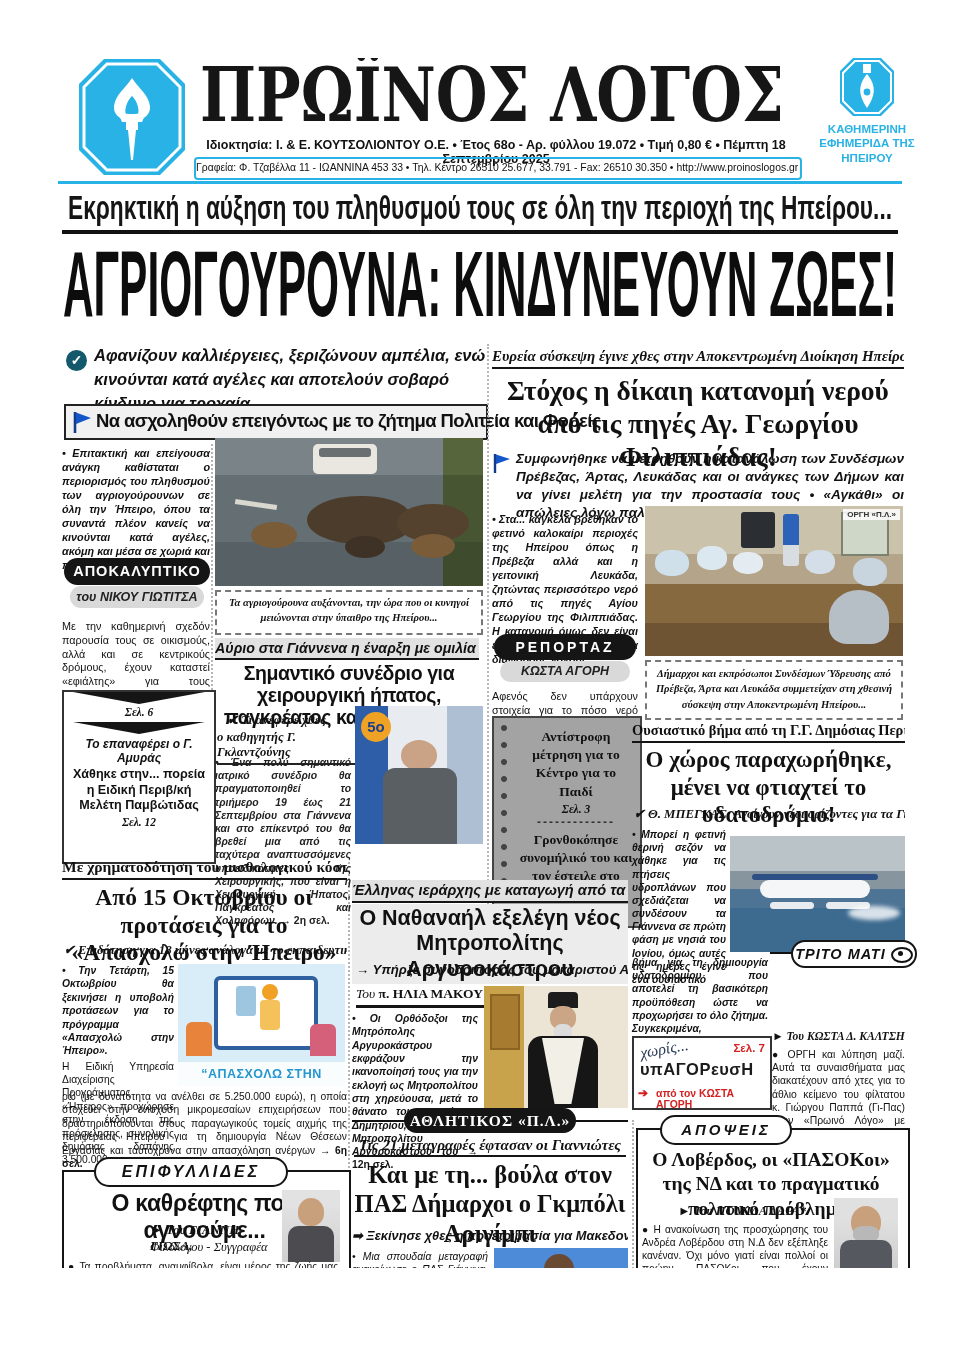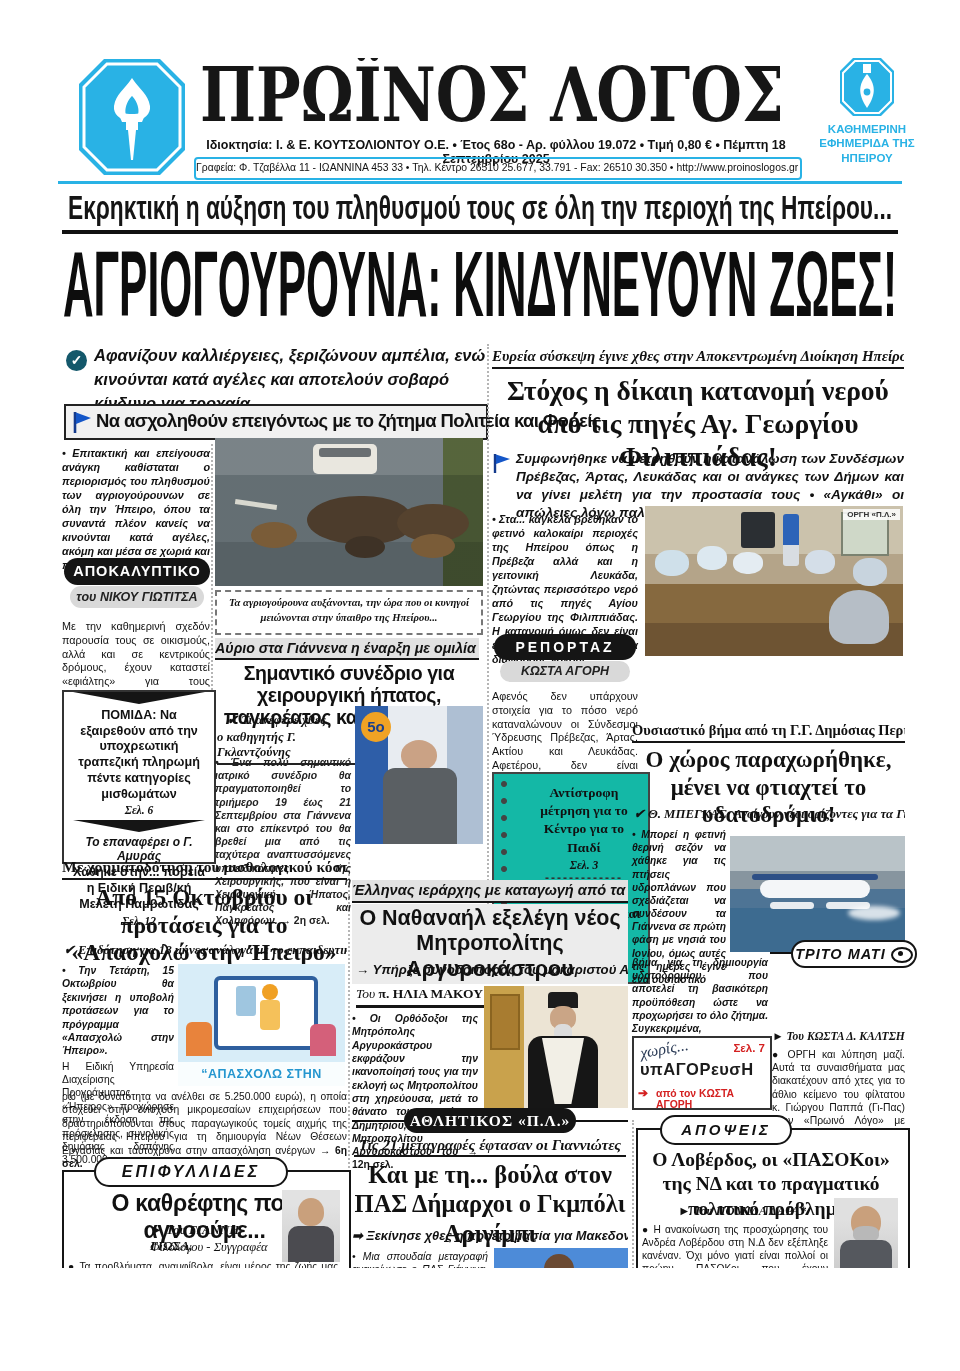--- a/index.html
+++ b/index.html
@@ -98,21 +98,20 @@
   <div class="abs pillblack b" style="left:64px;top:558px;width:146px;height:27px;font-size:14.5px;line-height:27px;letter-spacing:1px;">ΑΠΟΚΑΛΥΠΤΙΚΟ</div>
   <div class="abs pillgray bi" style="left:70px;top:586px;width:134px;height:22px;font-size:12.5px;line-height:22px;">του ΝΙΚΟΥ ΓΙΩΤΙΤΣΑ</div>
 
   <div class="abs just" style="left:62px;top:620px;width:148px;font-size:10.8px;line-height:1.28;">
     <span>Με την καθημερινή σχεδόν παρουσία τους σε οικισμούς, αλλά και σε κεντρικούς δρόμους, έχουν καταστεί «εφιάλτης» για τους Ηπειρώτες, ενώ το μεγάλο ζητούμενο αυτή την κυνηγετική περίοδο είναι το πώς θα μειωθεί ο πληθυσμός τους, που έχει εκτιναχθεί τα τελευταία χρόνια. Σημειώνεται ότι το</span>
     <span class="jump">→ 11η σελ.</span>
   </div>
 
   <div class="abs" style="left:62px;top:690px;width:150px;height:170px;border:2px solid #333;background:#fff;">
     <div class="tri" style="border-left:66px solid transparent;border-right:66px solid transparent;border-top:12px solid #151515;"></div>
-    <div class="ctr b" style="margin:4px 6px 0;font-size:12.6px;line-height:1.25;">ΠΟΜΙΔΑ: Να εξαιρεθούν από την υποχρεωτική τραπεζική πληρωμή πέντε κατηγορίες μισθωμάτων</div>
     <div class="ctr bi ser" style="font-size:11.5px;margin-top:2px;">Σελ. 6</div>
     <div class="tri" style="margin-top:4px;border-left:66px solid transparent;border-right:66px solid transparent;border-top:12px solid #151515;"></div>
     <div class="ctr bi" style="margin:3px 4px 0;font-size:12px;">Το επαναφέρει ο Γ. Αμυράς</div>
     <div class="ctr b" style="margin:2px 5px 0;font-size:12.6px;line-height:1.25;">Χάθηκε στην... πορεία η Ειδική Περιβ/κή Μελέτη Παμβώτιδας</div>
     <div class="ctr bi ser" style="font-size:11.5px;margin-top:2px;">Σελ. 12</div>
   </div>
 
   <div class="photo" style="left:215px;top:438px;width:268px;height:148px;
        background:linear-gradient(90deg,#a8afb2 0 85%,#77874f 85% 100%),linear-gradient(180deg,#b9bfc2 0 25%,#98a1a5 25% 70%,#848d91 70% 100%);
        background-blend-mode:multiply;">
@@ -163,22 +162,23 @@
     <div class="abs" style="left:138px;top:8px;width:16px;height:52px;background:linear-gradient(180deg,#2c63b8 0 60%,#d8dde2 60% 100%);border-radius:3px;"></div>
     <div class="abs" style="left:196px;top:6px;width:44px;height:40px;background:#cfd8c8;border:2px solid #7b8270;"></div>
     <div class="abs" style="left:10px;top:44px;width:34px;height:26px;background:#cfe0ea;border-radius:45%;"></div>
     <div class="abs" style="left:52px;top:40px;width:30px;height:24px;background:#dce8f0;border-radius:45%;"></div>
     <div class="abs" style="left:88px;top:46px;width:30px;height:22px;background:#e4ecf2;border-radius:45%;"></div>
     <div class="abs" style="left:160px;top:44px;width:30px;height:24px;background:#d4dee8;border-radius:45%;"></div>
     <div class="abs" style="left:208px;top:52px;width:34px;height:28px;background:#c8d4de;border-radius:45%;"></div>
     <div class="abs" style="left:184px;top:84px;width:60px;height:54px;background:#b6bec6;border-radius:50% 50% 30% 30%;"></div>
     <div class="abs b" style="right:3px;top:3px;background:rgba(255,255,255,.85);font-size:8px;padding:1px 4px;color:#333;">ΟΡΓΗ «Π.Λ.»</div>
   </div>
-
-  <div class="abs" style="left:492px;top:772px;width:146px;height:208px;border:2px solid #444;background:#14b8a6;padding-left:8px;">
+  <div class="abs dashbox ctr ser bi" style="left:645px;top:660px;width:254px;height:52px;font-size:10.6px;line-height:1.45;padding-top:4px;">Δήμαρχοι και εκπρόσωποι Συνδέσμων Ύδρευσης από Πρέβεζα, Άρτα και Λευκάδα συμμετείχαν στη χθεσινή σύσκεψη στην Αποκεντρωμένη Ηπείρου...</div>
+
+  <div class="abs" style="left:492px;top:716px;width:146px;height:208px;border:2px solid #444;background:#a3a3a3;">
     <div class="nbspiral"></div>
     <div style="margin-left:24px;padding:10px 6px 0 0;">
       <div class="ctr ser b" style="font-size:13.5px;line-height:1.35;">Αντίστροφη μέτρηση για το Κέντρο για το Παιδί</div>
       <div class="ctr ser bi" style="font-size:11.5px;margin-top:2px;">Σελ. 3</div>
       <div class="ctr b" style="font-size:12px;letter-spacing:2px;color:#333;">-------------</div>
       <div class="ctr ser b" style="font-size:13.5px;line-height:1.35;margin-top:2px;">Γρονθοκόπησε συνομήλικό του και τον έστειλε στο Νοσοκομείο!</div>
       <div class="ctr ser bi" style="font-size:11.5px;margin-top:2px;">Σελ. 12</div>
     </div>
   </div>
 

